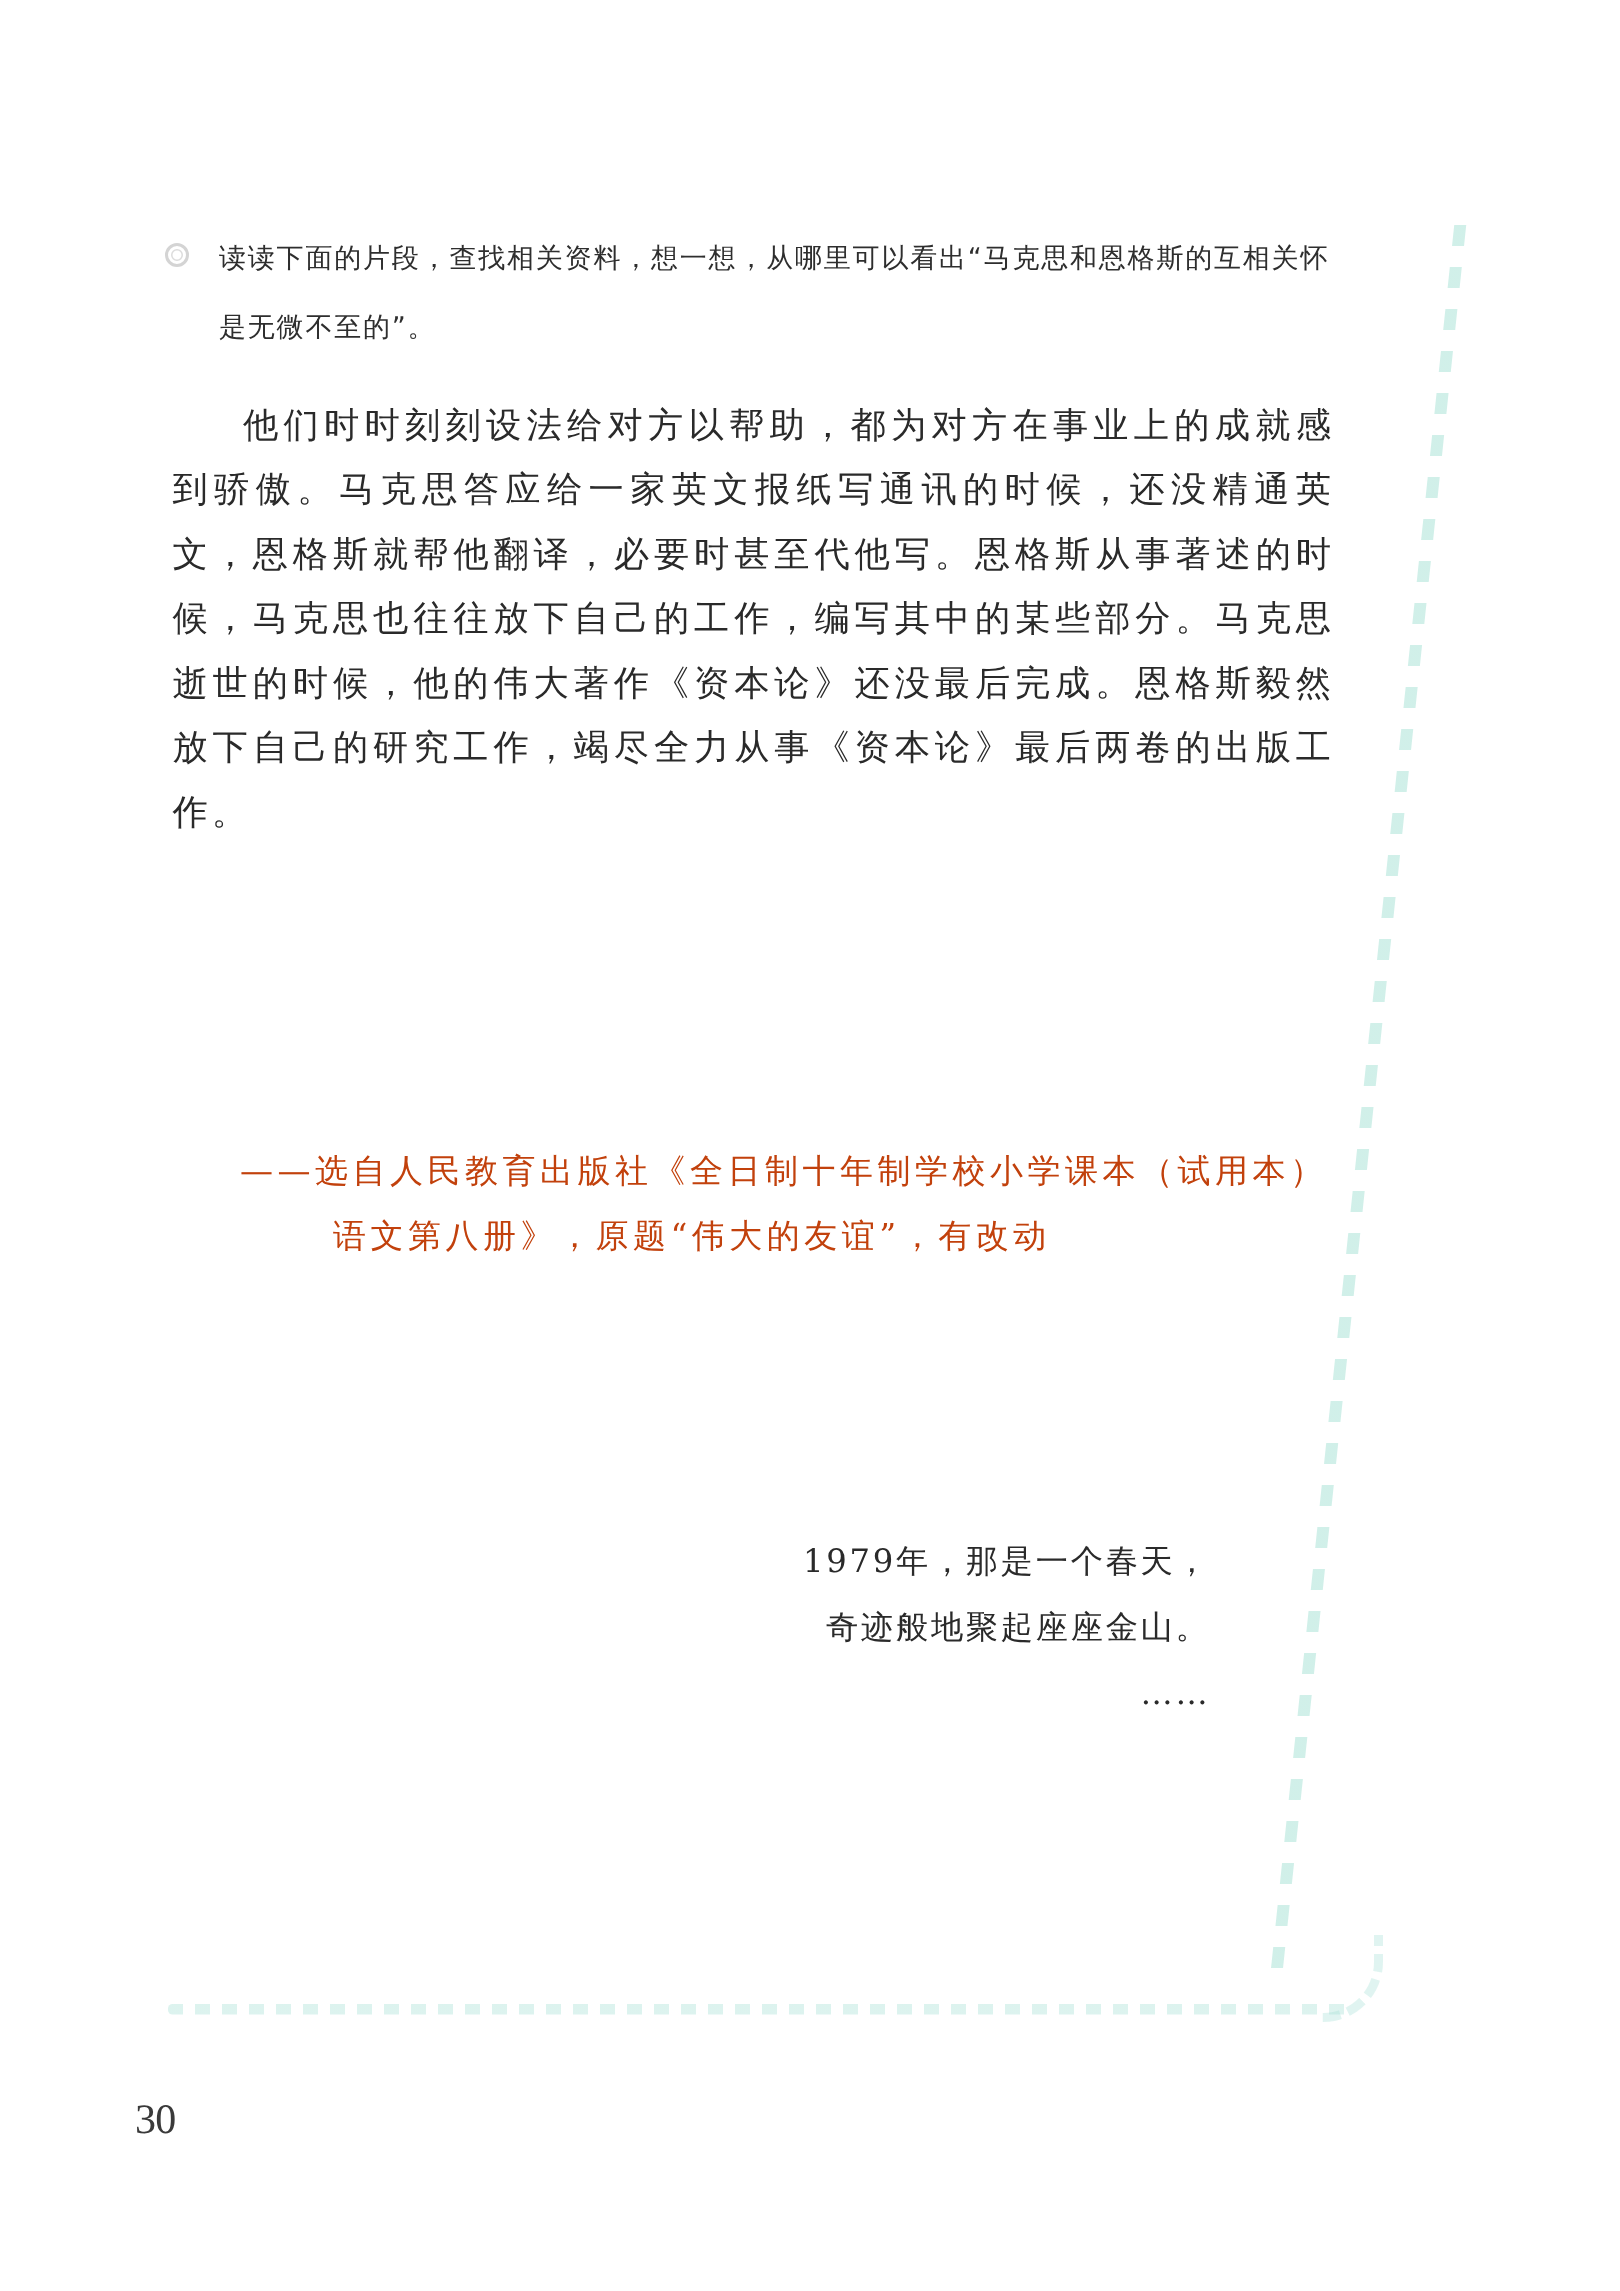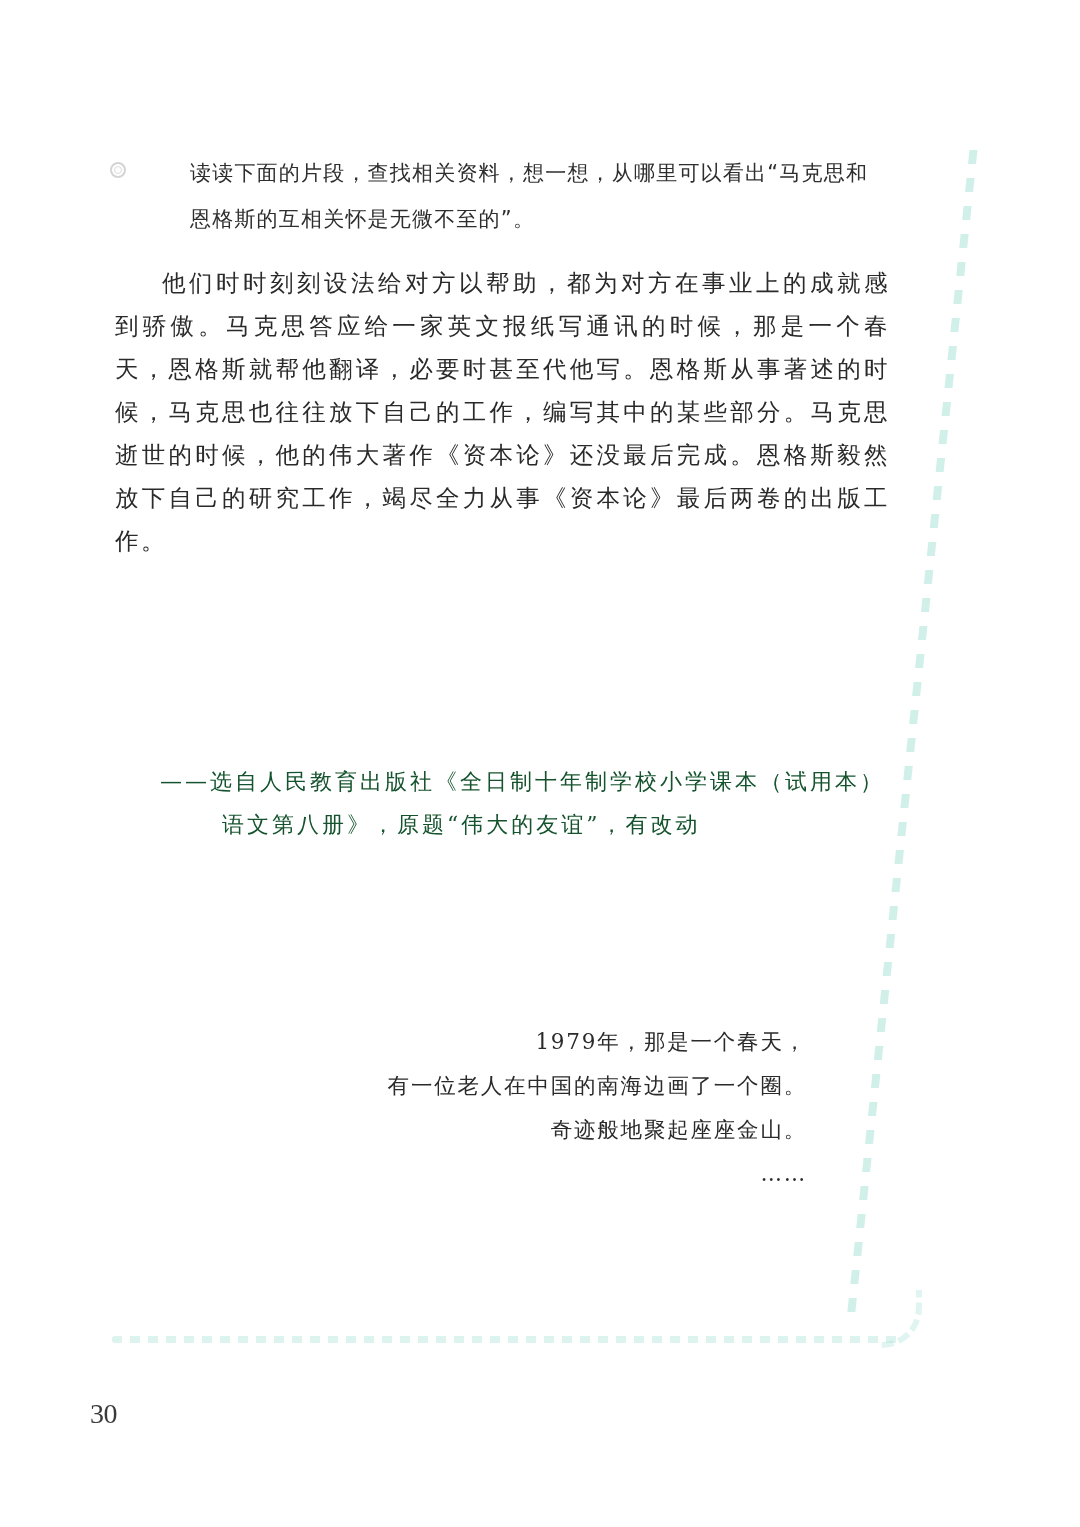--- a/index.html
+++ b/index.html
@@ -83,22 +83,22 @@
     .task .bullet::after {
       content: "";
       position: absolute;
       left: 2px; top: 2px;
       width: 8px; height: 8px;
       border: 1.5px solid #dcdcdc;
       border-radius: 50%;
       box-sizing: border-box;
     }
     .task .text {
-      margin-left: 80px;
-      font-size: 21px;
+      margin-left: 36px;
+      font-size: 18px;
       line-height: 46px;
       letter-spacing: 1.2px;
       color: #2e2e2e;
     }
     .task1 { top: 150px; }
     .task2 { top: 858px; }
 
     .passage {
       position: absolute;
       left: 115px;
@@ -117,21 +117,21 @@
     }
     .source {
       position: absolute;
       left: 160px;
       top: 760px;
       width: 740px;
       font-family: "DejaVu Serif", "Liberation Serif", serif;
       font-size: 22px;
       line-height: 43px;
       letter-spacing: 3px;
-      color: #14532d;
+      color: #c2410c;
     }
     .source .line2 {
       display: block;
       padding-left: 62px;
     }
 
     .lyrics {
       position: absolute;
       left: 307px;
       top: 1020px;
@@ -163,31 +163,30 @@
   <div class="deco-right"></div>
   <div class="deco-corner"></div>
   <div class="deco-bottom"></div>
 
   <div class="task task1">
     <span class="bullet"></span>
     <div class="text">读读下面的片段，查找相关资料，想一想，从哪里可以看出“马克思和恩格斯的互相关怀是无微不至的”。</div>
   </div>
 
   <div class="passage">
-    <p>他们时时刻刻设法给对方以帮助，都为对方在事业上的成就感到骄傲。马克思答应给一家英文报纸写通讯的时候，那是一个春天，恩格斯就帮他翻译，必要时甚至代他写。恩格斯从事著述的时候，马克思也往往放下自己的工作，编写其中的某些部分。马克思逝世的时候，他的伟大著作《资本论》还没最后完成。恩格斯毅然放下自己的研究工作，竭尽全力从事《资本论》最后两卷的出版工作。</p>
+    <p>他们时时刻刻设法给对方以帮助，都为对方在事业上的成就感到骄傲。马克思答应给一家英文报纸写通讯的时候，还没精通英文，恩格斯就帮他翻译，必要时甚至代他写。恩格斯从事著述的时候，马克思也往往放下自己的工作，编写其中的某些部分。马克思逝世的时候，他的伟大著作《资本论》还没最后完成。恩格斯毅然放下自己的研究工作，竭尽全力从事《资本论》最后两卷的出版工作。</p>
   </div>
 
   <div class="source">
     <span>——选自人民教育出版社《全日制十年制学校小学课本（试用本）</span>
     <span class="line2">语文第八册》，原题“伟大的友谊”，有改动</span>
   </div>
 
 
   <div class="lyrics">
     <div>1979年，那是一个春天，</div>
-    <div>有一位老人在中国的南海边画了一个圈。</div>
     <div>奇迹般地聚起座座金山。</div>
     <div>……</div>
   </div>
 
   <div class="page-number">30</div>
 
 </div>
 
 </body></html>

